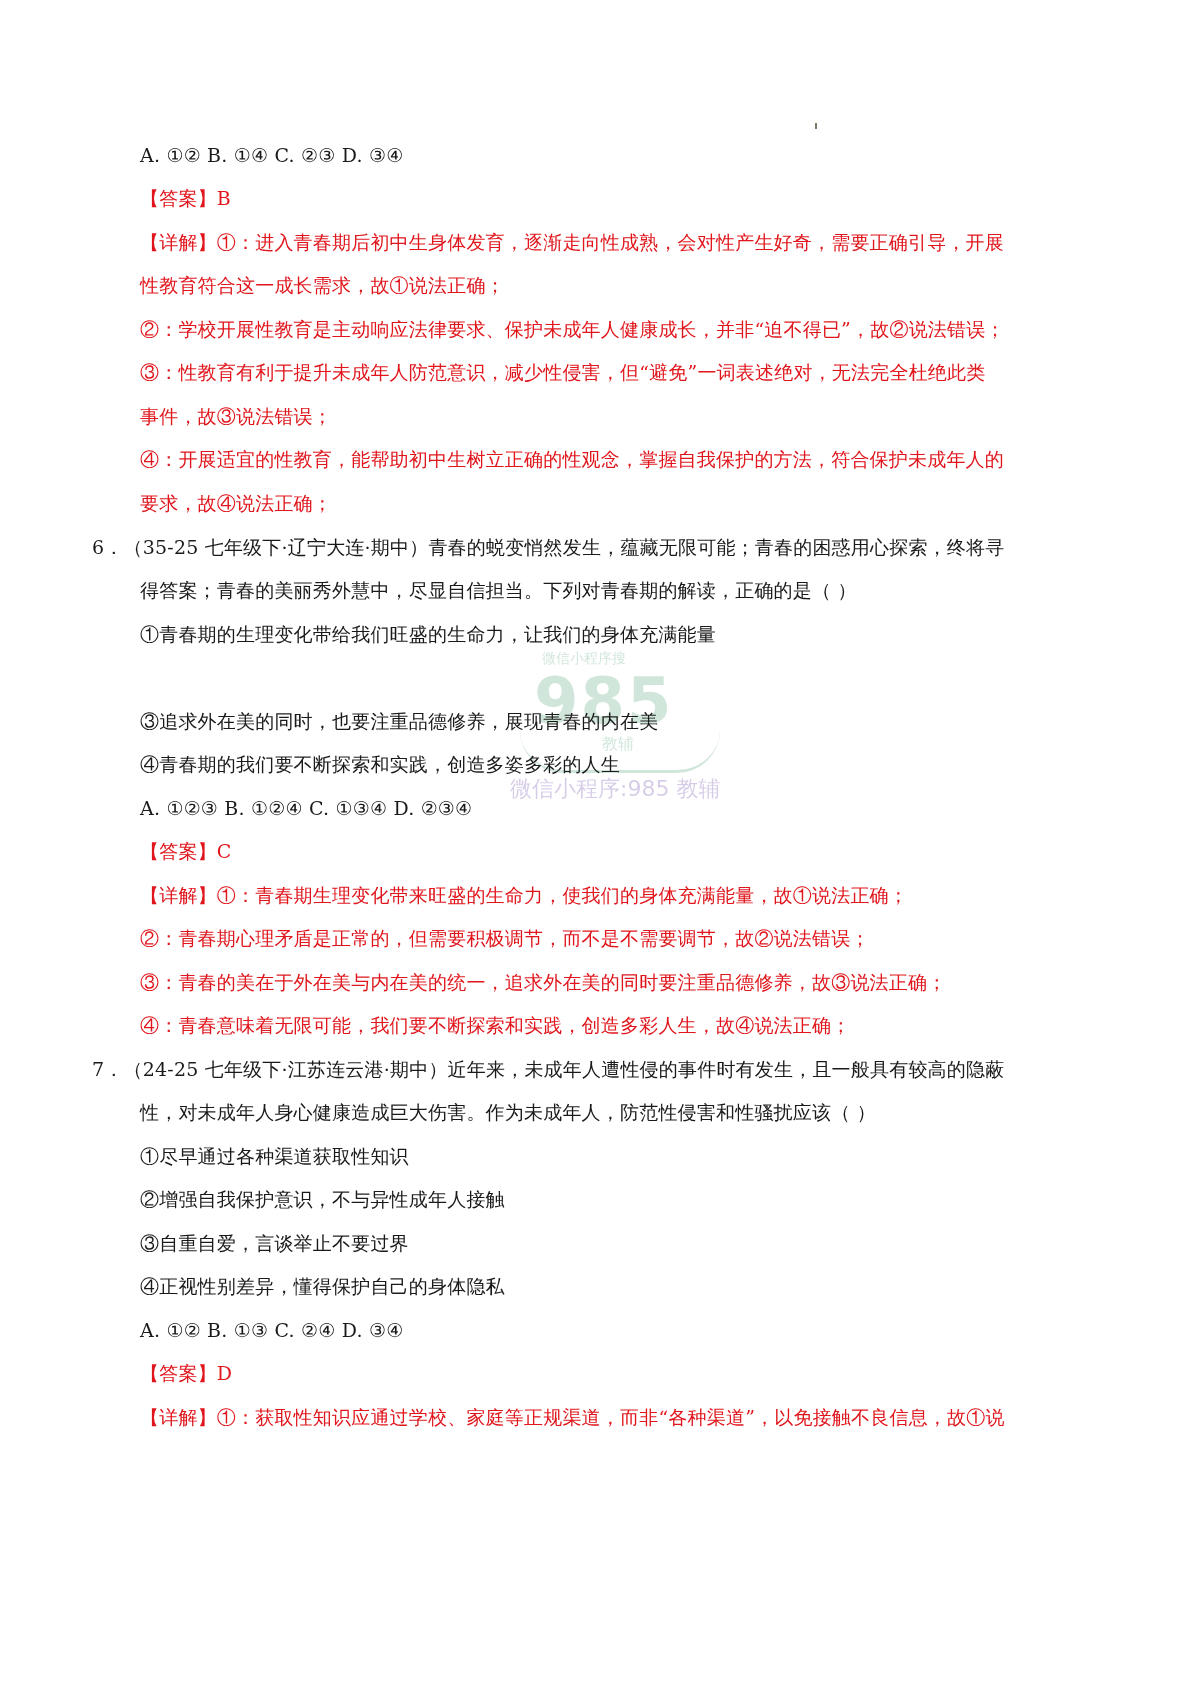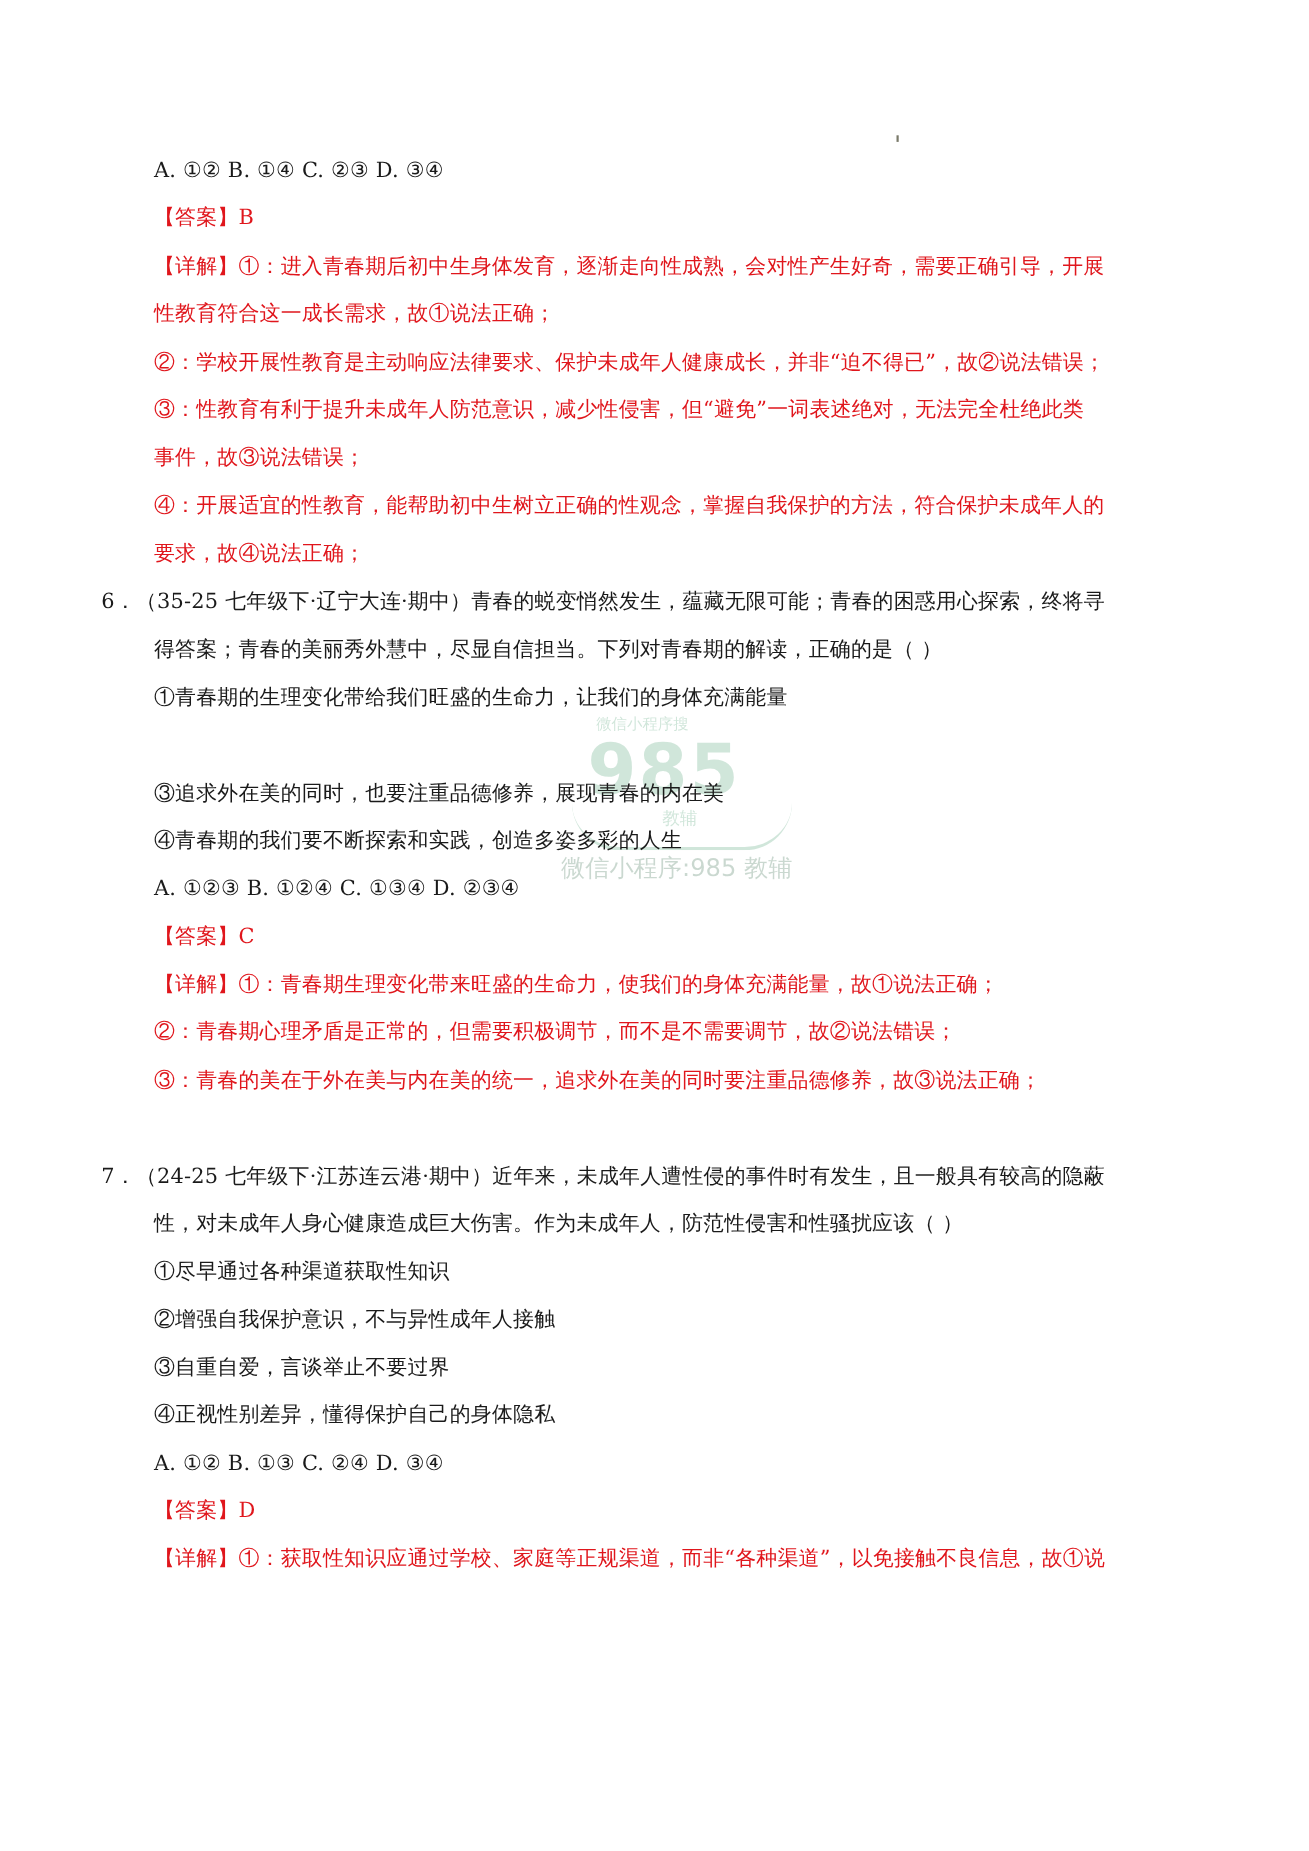--- a/index.html
+++ b/index.html
@@ -21,21 +21,21 @@
       background: #7a7a6a;
     }
     .watermark {
       position: absolute; left: 510px; top: 650px; width: 240px; height: 180px;
       pointer-events: none; opacity: 0.22;
     }
     .wm-top { position: absolute; left: 32px; top: 0; font-size: 14px; color: #2f8f5b; font-family: "DejaVu Sans", sans-serif; }
     .wm-num { position: absolute; left: 24px; top: 14px; font-size: 64px; font-weight: bold; color: #2f8f5b; font-family: "DejaVu Sans", sans-serif; letter-spacing: 2px; }
     .wm-sub { position: absolute; left: 92px; top: 84px; font-size: 16px; color: #2f8f5b; font-family: "DejaVu Sans", sans-serif; }
     .wm-arc { position: absolute; left: 10px; top: 80px; width: 200px; height: 40px; border-bottom: 3px solid #2f8f5b; border-radius: 0 0 100px 100px; }
-    .wm-bottom { position: absolute; left: 0px; top: 124px; font-size: 22px; color: #14532d; font-family: "DejaVu Sans", sans-serif; }
+    .wm-bottom { position: absolute; left: 0px; top: 124px; font-size: 22px; color: #4c1d95; font-family: "DejaVu Sans", sans-serif; }
   </style>
 </head>
 <body>
 
 <div class="page">
 
   <div class="tick"></div>
 
   <div class="watermark">
     <div class="wm-top">微信小程序搜</div>
@@ -68,20 +68,21 @@
   <div class="line black" style="top:750px;">④青春期的我们要不断探索和实践，创造多姿多彩的人生</div>
   <div class="line black" style="top:794px;">A. ①②③    B. ①②④   C. ①③④   D. ②③④</div>
   <div class="line red" style="top:837px;">
     <span>【答案】</span><span>C</span>
   </div>
   <div class="line red" style="top:881px;">
     <span>【详解】</span><span>①：青春期生理变化带来旺盛的生命力，使我们的身体充满能量，故①说法正确；</span>
   </div>
   <div class="line red" style="top:968px;">③：青春的美在于外在美与内在美的统一，追求外在美的同时要注重品德修养，故③说法正确；</div>
   <div class="line red" style="top:924px;">②：青春期心理矛盾是正常的，但需要积极调节，而不是不需要调节，故②说法错误；</div>
+  <div class="line red" style="top:1011px;">④：青春意味着无限可能，我们要不断探索和实践，创造多彩人生，故④说法正确；</div>
 
   <div class="line black qnum" style="top:1055px;">
     <span>7．</span><span>（24-25 七年级下·江苏连云港·期中）近年来，未成年人遭性侵的事件时有发生，且一般具有较高的隐蔽</span>
   </div>
   <div class="line black" style="top:1098px;">性，对未成年人身心健康造成巨大伤害。作为未成年人，防范性侵害和性骚扰应该（    ）</div>
   <div class="line black" style="top:1142px;">①尽早通过各种渠道获取性知识</div>
   <div class="line black" style="top:1185px;">②增强自我保护意识，不与异性成年人接触</div>
   <div class="line black" style="top:1229px;">③自重自爱，言谈举止不要过界</div>
   <div class="line black" style="top:1272px;">④正视性别差异，懂得保护自己的身体隐私</div>
   <div class="line black" style="top:1316px;">A. ①② B. ①③      C. ②④      D. ③④</div>

